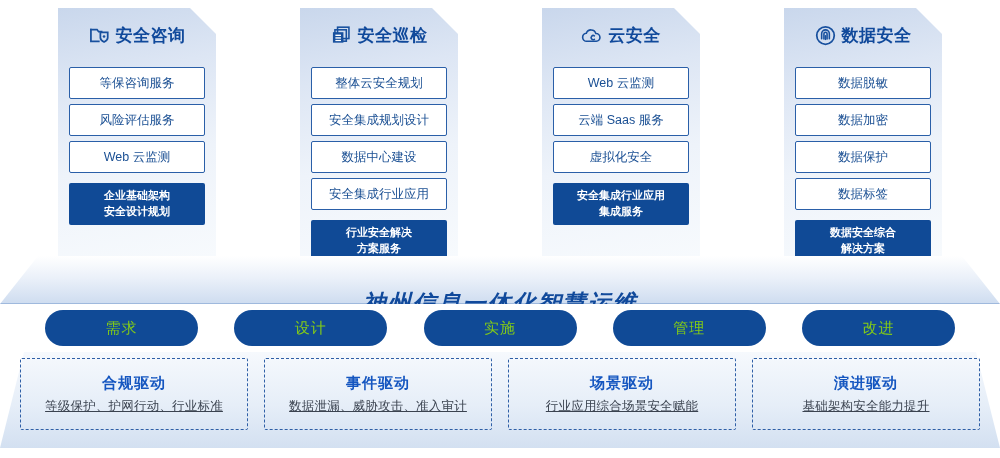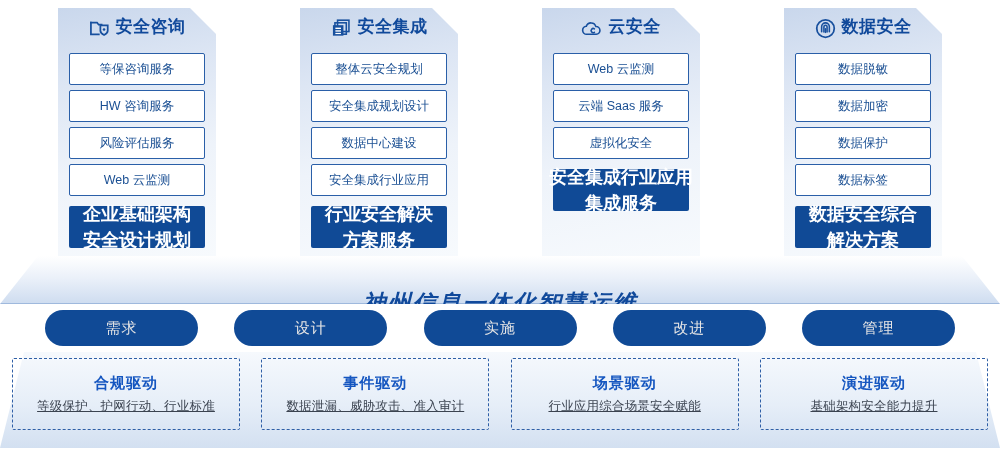--- a/index.html
+++ b/index.html
@@ -37,24 +37,24 @@
     height: 248px;
     background: linear-gradient(168deg, #c9d7ec 0%, #dde6f4 28%, #eef3fa 60%, #f7fafd 100%);
     -webkit-clip-path: polygon(0 0, calc(100% - 26px) 0, 100% 26px, 100% 100%, 0 100%);
     clip-path: polygon(0 0, calc(100% - 26px) 0, 100% 26px, 100% 100%, 0 100%);
     padding: 10px 11px 10px 11px;
   }
 
   .col-head {
     height: 34px;
     display: flex;
-    align-items: flex-start;
+    align-items: center;
     justify-content: center;
     gap: 6px;
-    margin-bottom: 1px;
+    margin-bottom: 15px;
   }
 
   .col-icon {
     width: 21px;
     height: 21px;
     flex: 0 0 auto;
     display: block;
   }
 
   .col-title {
@@ -84,21 +84,21 @@
     margin-top: 10px;
     height: 42px;
     background: #104a96;
     border: none;
     border-radius: 2px;
     display: flex;
     flex-direction: column;
     align-items: center;
     justify-content: center;
     color: #ffffff;
-    font-size: 18px;
+    font-size: 11px;
     font-weight: bold;
     line-height: 1.45;
     white-space: nowrap;
   }
 
   
   .banner {
     position: absolute;
     top: 256px;
     left: 0;
@@ -133,21 +133,21 @@
     display: flex;
     justify-content: space-between;
     padding: 0 45px;
   }
 
   .pill {
     width: 153px;
     height: 36px;
     border-radius: 18px;
     background: #104a96;
-    color: #e5e5e5;
+    color: #84cc16;
     display: flex;
     align-items: center;
     justify-content: center;
     font-size: 15px;
     letter-spacing: 1px;
     white-space: nowrap;
   }
 
   
   .drivers-base {
@@ -162,21 +162,21 @@
   }
 
   .drivers {
     position: absolute;
     top: 358px;
     left: 0;
     width: 1000px;
     height: 78px;
     display: flex;
     justify-content: space-between;
-    padding: 0 12px;
+    padding: 0 20px;
   }
 
   .driver {
     width: 228px;
     height: 72px;
     border: 1.6px dashed #2f5fa6;
     border-radius: 2px;
     display: flex;
     flex-direction: column;
     align-items: center;
@@ -212,40 +212,39 @@
       <div class="col-head">
         <svg class="col-icon" viewBox="0 0 24 24">
           <path d="M2.2 5.2h7l1.8 2.4h3.4" fill="none" stroke="#18509e" stroke-width="2" stroke-linecap="square"></path>
           <path d="M2.2 5.2v13.6h9" fill="none" stroke="#18509e" stroke-width="2" stroke-linecap="square"></path>
           <path d="M13 8.4h8.4v6.2c0 3-4.2 4.8-4.2 4.8s-4.2-1.8-4.2-4.8z" fill="none" stroke="#18509e" stroke-width="2"></path>
           <circle cx="17.2" cy="13.2" r="1.5" fill="#18509e"></circle>
         </svg>
         <span class="col-title">安全咨询</span>
       </div>
       <div class="item">等保咨询服务</div>
-      <div class="item">HW 咨询服务</div>
       <div class="item">风险评估服务</div>
       <div class="item">Web 云监测</div>
       <div class="item-solid">
         <span>企业基础架构</span>
         <span>安全设计规划</span>
       </div>
     </div>
 
     <div class="column">
       <div class="col-head">
         <svg class="col-icon" viewBox="0 0 24 24">
           <rect x="7.5" y="2.5" width="13" height="13" fill="none" stroke="#18509e" stroke-width="1.8"></rect>
           <rect x="4.5" y="5.5" width="13" height="13" fill="none" stroke="#18509e" stroke-width="1.8"></rect>
           <rect x="2.2" y="8.2" width="12" height="12" fill="#18509e"></rect>
           <rect x="5" y="11" width="6.4" height="1.6" fill="#ffffff"></rect>
           <rect x="5" y="14" width="6.4" height="1.6" fill="#ffffff"></rect>
           <rect x="5" y="17" width="6.4" height="1.4" fill="#ffffff"></rect>
         </svg>
-        <span class="col-title">安全集成</span>
+        <span class="col-title">安全巡检</span>
       </div>
       <div class="item">整体云安全规划</div>
       <div class="item">安全集成规划设计</div>
       <div class="item">数据中心建设</div>
       <div class="item">安全集成行业应用</div>
       <div class="item-solid">
         <span>行业安全解决</span>
         <span>方案服务</span>
       </div>
     </div>
@@ -291,22 +290,22 @@
   </div>
 
   <div class="banner">
     <span class="banner-text">神州信息一体化智慧运维</span>
   </div>
 
   <div class="pills">
     <div class="pill">需求</div>
     <div class="pill">设计</div>
     <div class="pill">实施</div>
+    <div class="pill">管理</div>
     <div class="pill">改进</div>
-    <div class="pill">管理</div>
   </div>
 
   <div class="drivers-base"></div>
 
   <div class="drivers">
     <div class="driver">
       <span class="driver-title">合规驱动</span>
       <span class="driver-desc">等级保护、护网行动、行业标准</span>
     </div>
     <div class="driver">

